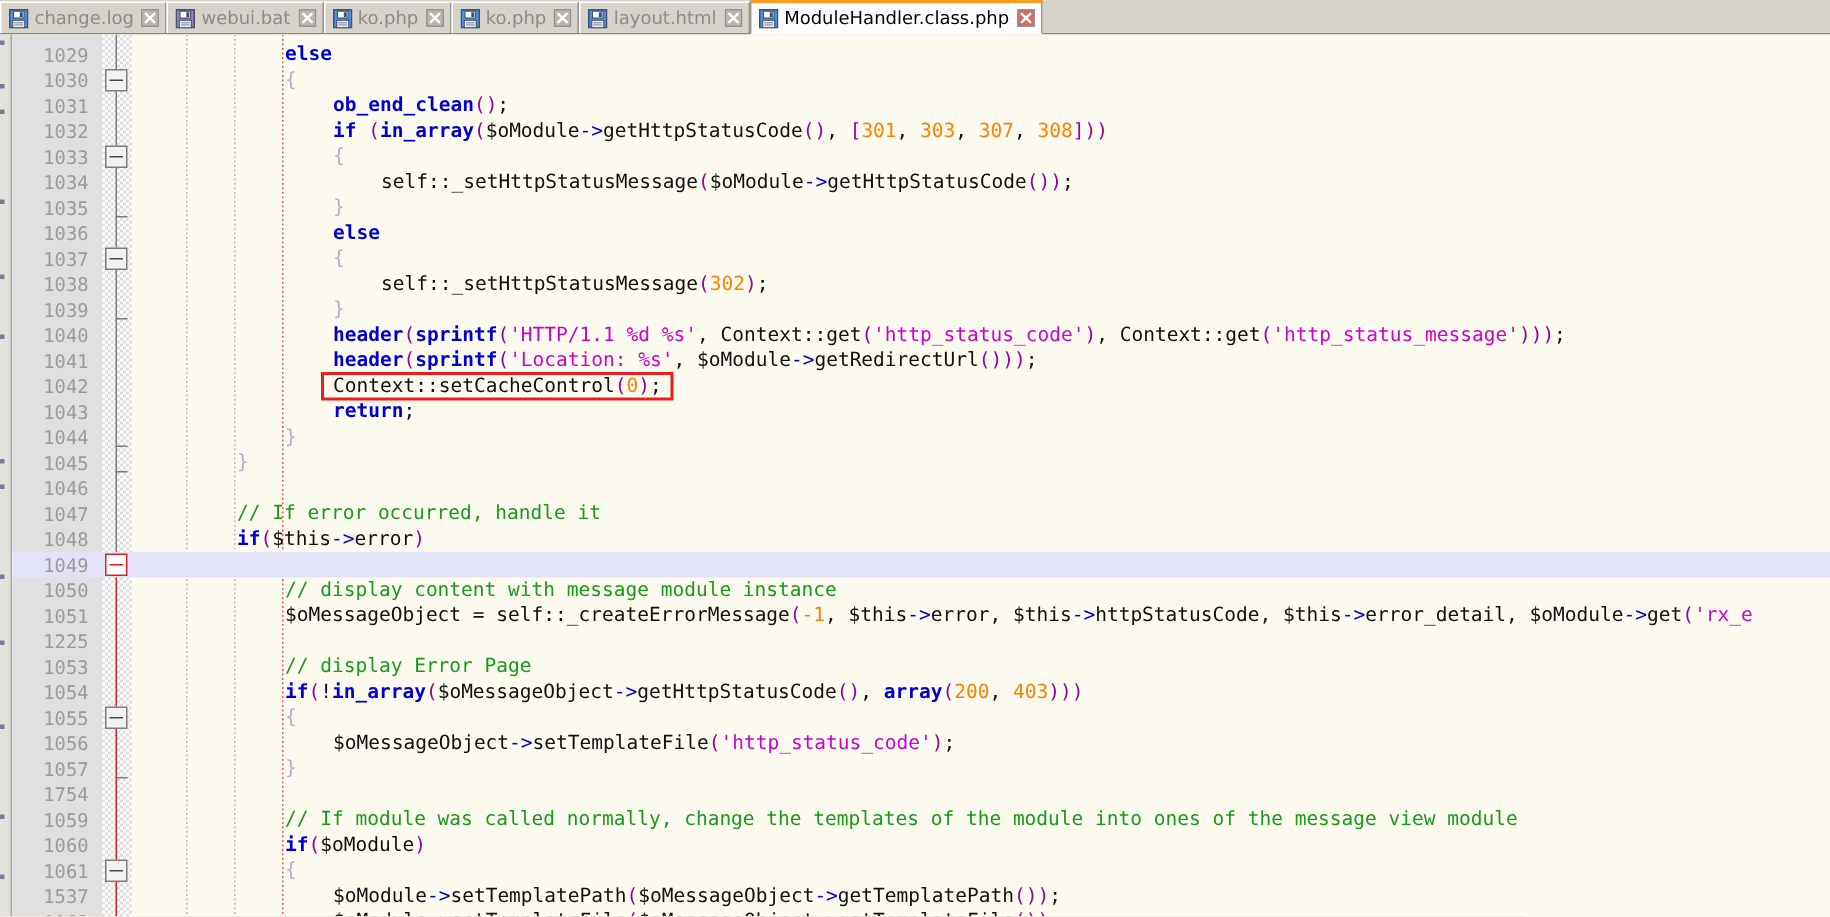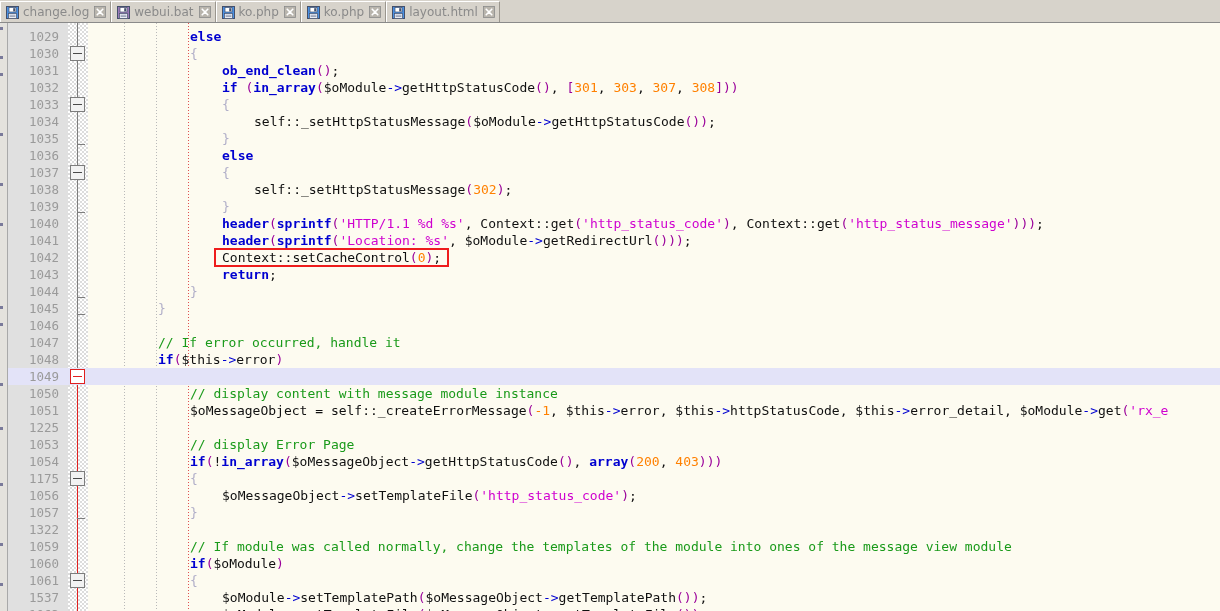--- a/index.html
+++ b/index.html
@@ -254,20 +254,35 @@
             <rect x="0.5" y="0.5" width="12" height="12" fill="#4a90e2" stroke="#44506b"></rect>
             <rect x="3" y="1.5" width="7" height="4.5" fill="#ffffff" stroke="#44506b" stroke-width="0.7"></rect>
             <rect x="7.2" y="2.2" width="2" height="3.2" fill="#44506b"></rect>
             <rect x="2.5" y="7.5" width="8" height="5" fill="#e9edf5" stroke="#44506b" stroke-width="0.7"></rect>
             <rect x="3.6" y="8.8" width="5.8" height="0.8" fill="#8a93ab"></rect>
             <rect x="3.6" y="10.2" width="5.8" height="0.8" fill="#8a93ab"></rect>
           </svg></span>
         <span class="tab-label">layout.html</span>
         <span class="tab-close"><svg width="12" height="12" viewBox="0 0 12 12">
             <rect x="0.5" y="0.5" width="11" height="11" fill="#b9b5ad" stroke="#8a8a8a" stroke-width="0.8"></rect>
+            <path d="M3.2 3.2 L8.8 8.8 M8.8 3.2 L3.2 8.8" stroke="#ffffff" stroke-width="1.6" stroke-linecap="round"></path>
+          </svg></span>
+      </div>
+      <div class="tab active">
+        <span class="tab-icon"><svg width="13" height="13" viewBox="0 0 13 13">
+            <rect x="0.5" y="0.5" width="12" height="12" fill="#4a90e2" stroke="#44506b"></rect>
+            <rect x="3" y="1.5" width="7" height="4.5" fill="#ffffff" stroke="#44506b" stroke-width="0.7"></rect>
+            <rect x="7.2" y="2.2" width="2" height="3.2" fill="#44506b"></rect>
+            <rect x="2.5" y="7.5" width="8" height="5" fill="#e9edf5" stroke="#44506b" stroke-width="0.7"></rect>
+            <rect x="3.6" y="8.8" width="5.8" height="0.8" fill="#8a93ab"></rect>
+            <rect x="3.6" y="10.2" width="5.8" height="0.8" fill="#8a93ab"></rect>
+          </svg></span>
+        <span class="tab-label">ModuleHandler.class.php</span>
+        <span class="tab-close"><svg width="12" height="12" viewBox="0 0 12 12">
+            <rect x="0.5" y="0.5" width="11" height="11" fill="#d96a6a" stroke="#8a8a8a" stroke-width="0.8"></rect>
             <path d="M3.2 3.2 L8.8 8.8 M8.8 3.2 L3.2 8.8" stroke="#ffffff" stroke-width="1.6" stroke-linecap="round"></path>
           </svg></span>
       </div>
     </div>
 
   <div class="editor">
     <div class="strip" id="strip">
         <div class="strip-mark" style="top: 4px;"></div>
         <div class="strip-mark" style="top: 33px;"></div>
         <div class="strip-mark" style="top: 50px;"></div>
@@ -304,24 +319,24 @@
           <div class="ln">1045</div>
           <div class="ln">1046</div>
           <div class="ln">1047</div>
           <div class="ln">1048</div>
           <div class="ln">1049</div>
           <div class="ln">1050</div>
           <div class="ln">1051</div>
           <div class="ln">1225</div>
           <div class="ln">1053</div>
           <div class="ln">1054</div>
-          <div class="ln">1175</div>
+          <div class="ln">1055</div>
           <div class="ln">1056</div>
           <div class="ln">1057</div>
-          <div class="ln">1322</div>
+          <div class="ln">1754</div>
           <div class="ln">1059</div>
           <div class="ln">1060</div>
           <div class="ln">1061</div>
           <div class="ln">1537</div>
           <div class="ln">1063</div>
         </div>
       </div>
     <div class="gutter-fold" id="gutfold">
         <div class="foldline" style="top: 0px; height: 346px;"></div>
         <div class="foldline red" style="top: 361px; height: 250px;"></div>

